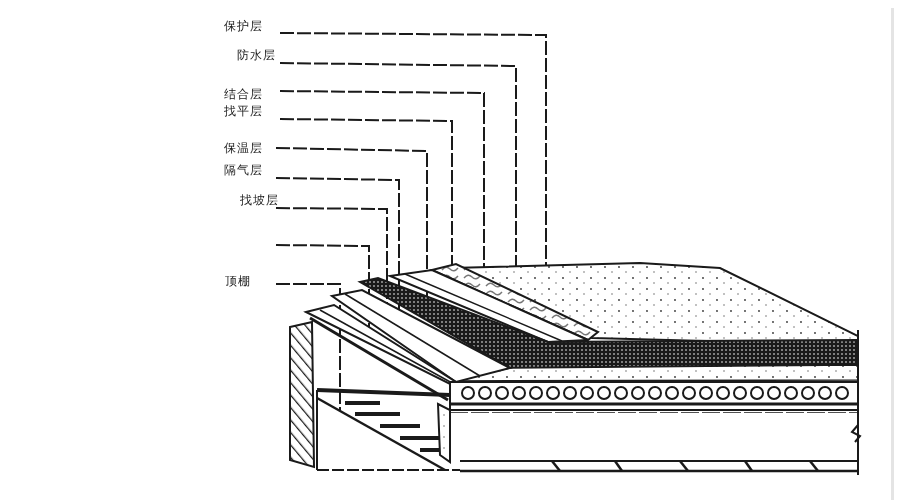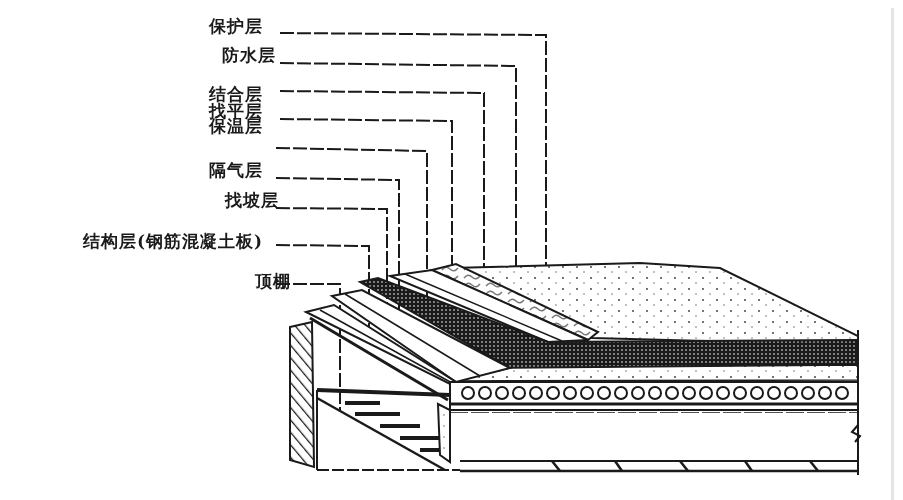--- a/index.html
+++ b/index.html
@@ -1,47 +1,46 @@
 <!DOCTYPE html>
 <html><head>
   <meta charset="utf-8">
   <style>
     html, body { margin: 0; padding: 0; background: #ffffff; }
     body { width: 903px; height: 500px; position: relative; overflow: hidden; }
     .canvas { position: absolute; left: 0; top: 0; width: 903px; height: 500px; }
     .label {
       position: absolute;
       font-family: "DejaVu Serif", "Liberation Serif", serif;
-      font-weight: bold;
-      font-size: 17px;
+      font-weight: normal;
+      font-size: 12px;
       color: #1a1a1a;
       white-space: nowrap;
       text-align: right;
       line-height: 20px;
       letter-spacing: 1px;
     }
     .right-border {
       position: absolute; left: 891px; top: 8px; width: 3px; height: 492px;
       background: #e4e4e4;
     }
   </style>
 </head>
 <body>
 
 <div class="canvas">
 
   <div class="label" style="right:640px; top:16px;">保护层</div>
   <div class="label" style="right:627px; top:45px;">防水层</div>
   <div class="label" style="right:640px; top:84px;">结合层</div>
   <div class="label" style="right:640px; top:101px;">找平层</div>
-  <div class="label" style="right:640px; top:116px;">保温层</div>
+  <div class="label" style="right:640px; top:138px;">保温层</div>
   <div class="label" style="right:640px; top:160px;">隔气层</div>
   <div class="label" style="right:624px; top:190px;">找坡层</div>
-  <div class="label" style="right:640px; top:231px;">结构层(钢筋混凝土板)</div>
-  <div class="label" style="right:612px; top:271px;">顶棚</div>
+  <div class="label" style="right:652px; top:271px;">顶棚</div>
 
   <svg width="903" height="500" viewBox="0 0 903 500" style="position:absolute;left:0;top:0;">
     <defs>
       <pattern id="dense-dots" width="4" height="4" patternUnits="userSpaceOnUse">
         <rect width="4" height="4" fill="#1a1a1a"></rect>
         <circle cx="2" cy="2" r="0.8" fill="#ffffff"></circle>
       </pattern>
       <pattern id="sparse-dots" width="14" height="11" patternUnits="userSpaceOnUse">
         <rect width="14" height="11" fill="#ffffff"></rect>
         <circle cx="3" cy="3" r="0.9" fill="#333"></circle>

